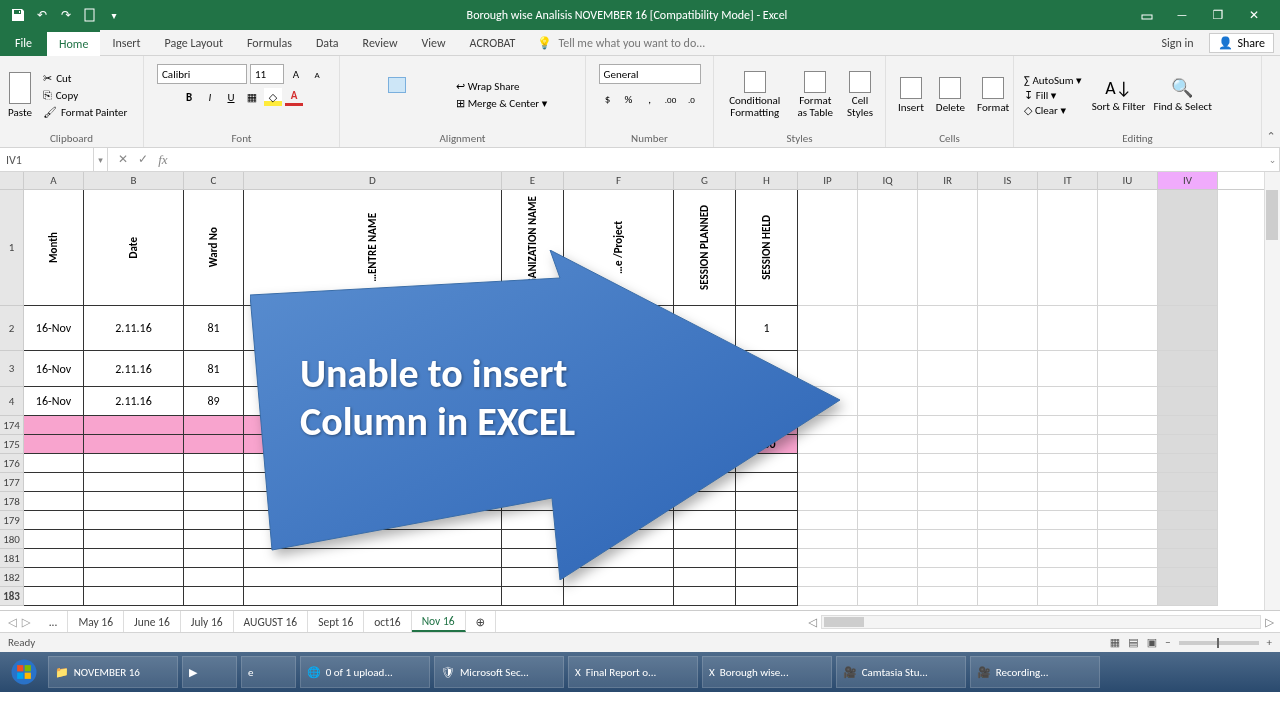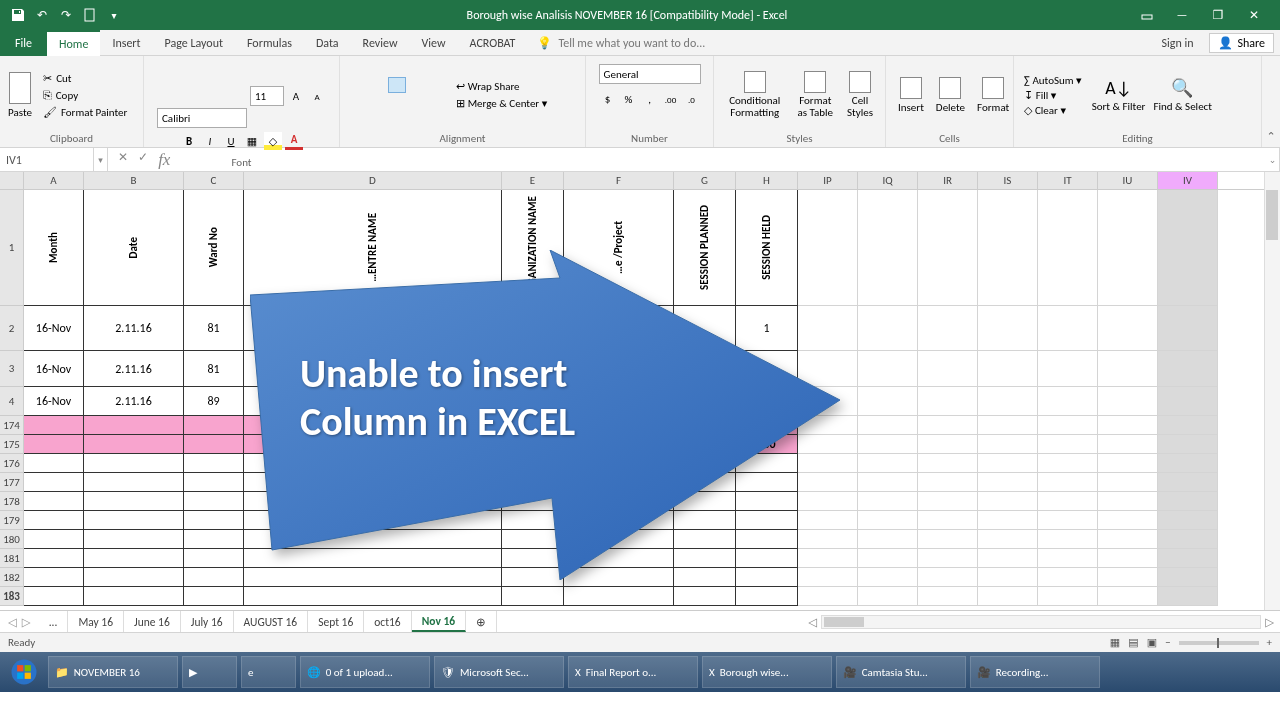--- a/index.html
+++ b/index.html
@@ -21,40 +21,40 @@
   .share { background: #fff; margin: 2px 6px; padding: 2px 8px; font-size: 12px; display: flex; gap: 4px; align-items: center; border: 1px solid #ccc; }
 
   .ribbon { height: 92px; background: #f3f3f3; border-bottom: 1px solid #d4d4d4; display: flex; }
   .rib-group { border-right: 1px solid #e0e0e0; display: flex; flex-direction: column; justify-content: space-between; padding: 4px 4px 0; }
   .rib-content { flex: 1; display: flex; align-items: center; }
   .rib-label { text-align: center; font-size: 11px; color: #666; padding: 2px 0; position: relative; }
   .big-btn { display: flex; flex-direction: column; align-items: center; font-size: 11px; padding: 2px 4px; gap: 2px; }
   .big-icn { width: 22px; height: 22px; border: 1px solid #888; background: #fff; }
   .clip-list { display: flex; flex-direction: column; gap: 2px; align-items: flex-start; padding-left: 4px; }
   .clip-item { display: flex; gap: 4px; font-size: 11px; align-items: center; padding: 1px 3px; }
-  .font-sel { width: 90px; height: 20px; border: 1px solid #ababab; font-size: 11px; padding: 0 4px; background: #fff; margin-top: 44px; }
+  .font-sel { width: 90px; height: 20px; border: 1px solid #ababab; font-size: 11px; padding: 0 4px; background: #fff; }
   .size-sel { width: 34px; height: 20px; border: 1px solid #ababab; font-size: 11px; padding: 0 4px; background: #fff; }
   .fontgrp-col { display: flex; flex-direction: column; gap: 4px; padding: 4px 6px; }
   .fontrow { display: flex; gap: 3px; align-items: center; }
   .sm-btn { width: 18px; height: 18px; display: flex; align-items: center; justify-content: center; font-size: 11px; }
   .align-grid { display: flex; flex-direction: column; gap: 4px; padding: 4px; }
   .align-row { display: flex; gap: 2px; }
   .align-b { width: 18px; height: 16px; border: 1px solid transparent; position: relative; }
   .align-b.sel { background: #cde6f7; border-color: #7aafdd; }
   .wrap-merge { display: flex; flex-direction: column; gap: 4px; font-size: 11px; padding: 4px 6px; }
   .numgrp { display: flex; flex-direction: column; gap: 6px; padding: 4px 6px; }
   .num-sel { width: 102px; height: 20px; border: 1px solid #ababab; font-size: 11px; padding: 0 4px; background: #fff; }
   .big-stack { display: flex; gap: 4px; padding: 4px; }
   .edit-col { display: flex; flex-direction: column; font-size: 11px; gap: 2px; padding: 4px 6px; }
 
   .namebox-row { height: 24px; border-bottom: 1px solid #d6d6d6; display: flex; align-items: center; background: #fff; }
   .namebox { width: 94px; border-right: 1px solid #d6d6d6; font-size: 12px; padding: 0 6px; color: #555; height: 100%; display: flex; align-items: center; }
   .nb-drop { width: 14px; border-right: 1px solid #d6d6d6; height: 100%; display: flex; align-items: center; justify-content: center; font-size: 9px; color: #888; }
   .fx-btns { display: flex; gap: 10px; padding: 0 10px; color: #888; font-size: 12px; }
-  .fx { font-style: italic; font-family: serif; font-size: 17px; }
+  .fx { font-style: italic; font-family: serif; font-size: 13px; }
   .formula-input { flex: 1; border: none; outline: none; font-size: 12px; padding: 0 6px; }
 
   .grid-area { flex: 1; position: relative; overflow: hidden; background: #fff; height: 438px; }
   .colhdr-row { height: 18px; display: flex; border-bottom: 1px solid #ccc; }
   .corner { width: 24px; border-right: 1px solid #ccc; background: #e6e6e6; }
   .colhdr { background: #e6e6e6; border-right: 1px solid #ccc; font-size: 11px; color: #444; text-align: center; line-height: 18px; }
   .colhdr.sel { background: #f0abfc; }
   .rowhdr { width: 24px; border-right: 1px solid #ccc; border-bottom: 1px solid #ccc; background: #e6e6e6; font-size: 11px; color: #444; text-align: center; }
   .gridrow { display: flex; }
   .cell { border-right: 1px solid #d4d4d4; border-bottom: 1px solid #d4d4d4; font-size: 12px; padding: 1px 4px; overflow: hidden; display: flex; align-items: center; justify-content: center; }
@@ -64,21 +64,21 @@
   .selcol { background: #dadada; }
   .pink { background: #f8a4ce; font-weight: bold; }
   
   .arrow-overlay { position: absolute; left: 250px; top: 250px; width: 600px; height: 330px; pointer-events: none; z-index: 50; }
   .arrow-svg { width: 100%; height: 100%; filter: drop-shadow(4px 6px 6px rgba(0,0,0,0.3)); }
   .arrow-text { position: absolute; left: 50px; top: 100px; color: #fff; font-size: 40px; font-weight: bold; text-shadow: 1px 1px 3px rgba(0,0,0,.4); line-height: 1.2; }
 
   .sheettabs { height: 22px; border-top: 1px solid #ccc; background: #fff; display: flex; align-items: center; font-size: 11.5px; }
   .nav-arr { display: flex; gap: 5px; padding: 0 8px; color: #999; }
   .stab { padding: 0 10px; border-right: 1px solid #ddd; color: #444; height: 100%; display: flex; align-items: center; cursor: pointer; }
-  .stab.active { background: #fff; color: #217346; font-weight: bold; border-bottom: 2px solid #217346; }
+  .stab.active { background: #fff; color: #217346; font-weight: normal; border-bottom: 2px solid #217346; }
   .hscroll { flex: 1; display: flex; justify-content: flex-end; align-items: center; padding-right: 6px; gap: 4px; }
   .scrollbar { width: 440px; height: 14px; background: #f4f4f4; border: 1px solid #ddd; position: relative; }
   .thumb { position: absolute; left: 2px; width: 40px; height: 10px; top: 1px; background: #cdcdcd; }
 
   .statusbar { height: 20px; background: #f3f3f3; border-top: 1px solid #d4d4d4; display: flex; align-items: center; font-size: 11px; padding: 0 8px; color: #555; justify-content: space-between; }
 
   .taskbar { height: 40px; background: linear-gradient(#4d6a8a, #2a4a6e); display: flex; align-items: center; gap: 4px; padding: 0 4px; }
   .start { width: 40px; height: 32px; display: flex; align-items: center; justify-content: center; }
   .tbtn { height: 32px; min-width: 55px; background: rgba(255,255,255,0.12); border: 1px solid rgba(255,255,255,0.15); display: flex; align-items: center; gap: 5px; padding: 0 6px; color: #fff; font-size: 11px; }
   .tbtn.wide { min-width: 130px; }

